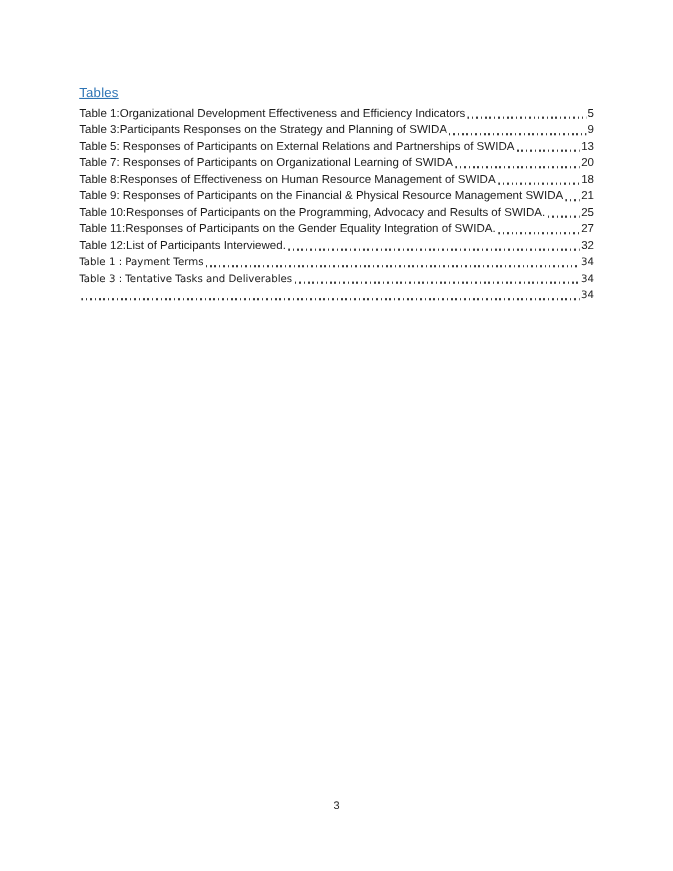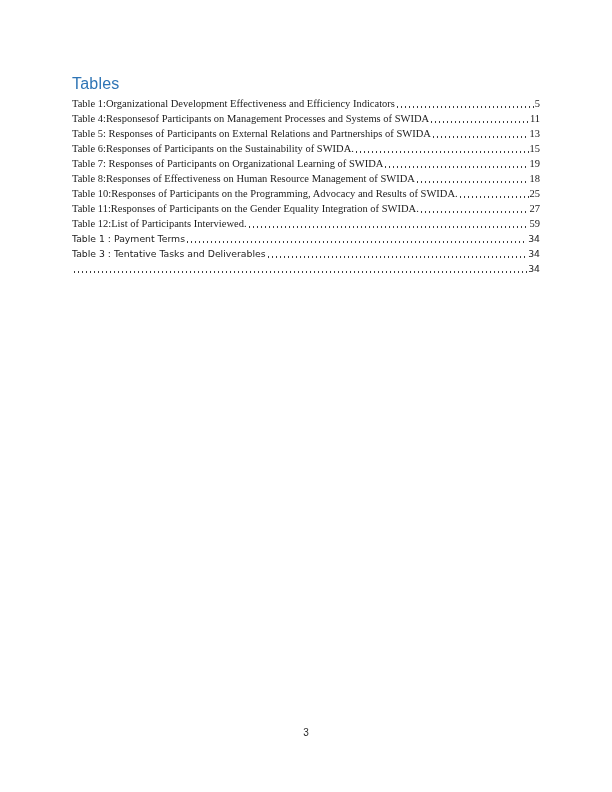--- a/index.html
+++ b/index.html
@@ -14,36 +14,37 @@
     background: #ffffff;
     overflow: hidden;
     font-family: "Liberation Sans", sans-serif;
     color: #1b1b1b;
     box-sizing: border-box;
     padding: 75px 72px 0 72px;
   }
   .heading {
     font-family: "Liberation Sans", sans-serif;
     font-weight: 400;
-    font-size: 16px;
+    font-size: 12px;
     line-height: 18px;
     color: var(--accent, #2E74B5);
     margin: 0 0 3px 0;
     letter-spacing: 0.2px;
+    text-decoration: underline;
   }
   .toc-list {
     width: 100%;
   }
   .toc-row {
     display: flex;
     align-items: baseline;
     height: 15px;
     line-height: 15px;
     font-size: 10.5px;
-    font-family: Liberation Serif, serif;
+    font-family: Liberation Sans, sans-serif;
     color: #1b1b1b;
     cursor: default;
   }
   .toc-row.alt {
     font-family: "DejaVu Sans", sans-serif;
     font-size: 9.3px;
     align-items: flex-end;
   }
   .toc-label {
     white-space: nowrap;
@@ -86,58 +87,58 @@
   <h1 class="heading">Tables</h1>
 
   <div class="toc-list">
 
   <div class="toc-row">
     <span class="toc-label">Table 1:Organizational Development Effectiveness and Efficiency Indicators</span>
     <span class="toc-leader"></span>
     <span class="toc-page">5</span>
   </div>
       <div class="toc-row">
-    <span class="toc-label">Table 4:Responsesof Participants on Management Processes and Systems of SWIDA</span>
+    <span class="toc-label">Table 3:Participants Responses on the Strategy and Planning of SWIDA</span>
     <span class="toc-leader"></span>
-    <span class="toc-page">11</span>
+    <span class="toc-page">9</span>
   </div>
       <div class="toc-row">
     <span class="toc-label">Table 5: Responses of Participants on External Relations and Partnerships of SWIDA</span>
     <span class="toc-leader"></span>
     <span class="toc-page">13</span>
   </div>
       <div class="toc-row">
-    <span class="toc-label">Table 6:Responses of Participants on the Sustainability of SWIDA.</span>
-    <span class="toc-leader"></span>
-    <span class="toc-page">15</span>
-  </div>
-      <div class="toc-row">
     <span class="toc-label">Table 7: Responses of Participants on Organizational Learning of SWIDA</span>
     <span class="toc-leader"></span>
-    <span class="toc-page">19</span>
+    <span class="toc-page">20</span>
   </div>
       <div class="toc-row">
     <span class="toc-label">Table 8:Responses of Effectiveness on Human Resource Management of SWIDA</span>
     <span class="toc-leader"></span>
     <span class="toc-page">18</span>
+  </div>
+      <div class="toc-row">
+    <span class="toc-label">Table 9: Responses of Participants on the Financial &amp; Physical Resource Management SWIDA</span>
+    <span class="toc-leader"></span>
+    <span class="toc-page">21</span>
   </div>
       <div class="toc-row">
     <span class="toc-label">Table 10:Responses of Participants on the Programming, Advocacy and Results of SWIDA.</span>
     <span class="toc-leader"></span>
     <span class="toc-page">25</span>
   </div>
       <div class="toc-row">
     <span class="toc-label">Table 11:Responses of Participants on the Gender Equality Integration of SWIDA.</span>
     <span class="toc-leader"></span>
     <span class="toc-page">27</span>
   </div>
       <div class="toc-row">
     <span class="toc-label">Table 12:List of Participants Interviewed.</span>
     <span class="toc-leader"></span>
-    <span class="toc-page">59</span>
+    <span class="toc-page">32</span>
   </div>
       <div class="toc-row alt">
     <span class="toc-label">Table 1 : Payment Terms</span>
     <span class="toc-leader"></span>
     <span class="toc-page">34</span>
   </div>
       <div class="toc-row alt">
     <span class="toc-label">Table 3 : Tentative Tasks and Deliverables</span>
     <span class="toc-leader"></span>
     <span class="toc-page">34</span>

